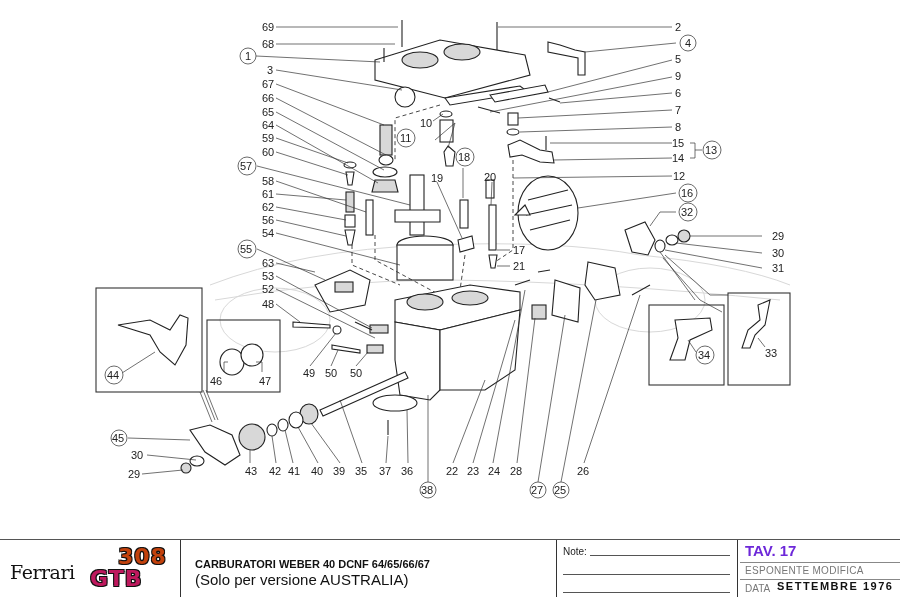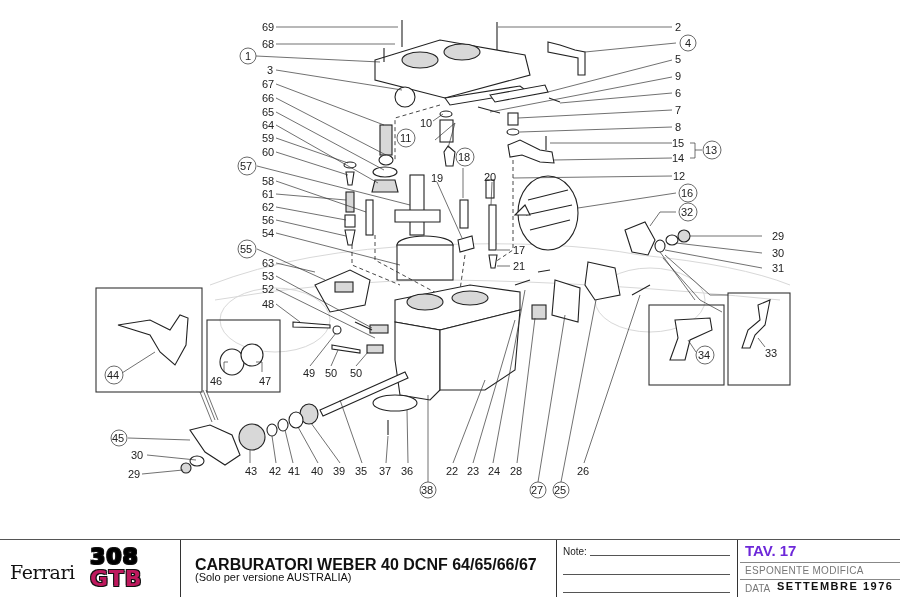--- a/index.html
+++ b/index.html
@@ -13,23 +13,23 @@
   .circ { stroke:#444; stroke-width:0.8; fill:#fff; }
   .ghost { stroke:#d8d8d8; stroke-width:1; fill:none; }
   .box { stroke:#333; stroke-width:1.1; fill:none; }
 
   #titleblock { position:absolute; left:0; top:539px; width:900px; height:58px; border-top:1.5px solid #555; }
   .vsep { position:absolute; top:0; width:1px; height:58px; background:#333; }
   #logo-ferrari { position:absolute; left:10px; top:21px; font-family:"DejaVu Serif", serif; font-weight:normal; font-size:19px; letter-spacing:-0.5px; color:#111; }
   #logo-model { position:absolute; left:90px; top:6px; width:80px; }
   .model-top, .model-bot { display:block; font-family:"DejaVu Sans", sans-serif; font-weight:bold; font-size:22px; line-height:22px; color:#be185d; letter-spacing:1px;
     text-shadow: -1px -1px 0 #111, 1px -1px 0 #111, -1px 1px 0 #111, 1px 1px 0 #111; }
-  .model-top { color:#000000; }
-  #doc-title { position:absolute; left:195px; top:18px; font-size:16px; font-weight:bold; color:#111; line-height:13px; }
-  #doc-sub { position:absolute; left:195px; top:31px; font-size:11px; color:#111; }
+  .model-top { color:#c2410c;margin-left:28px; }
+  #doc-title { position:absolute; left:195px; top:18px; font-size:11px; font-weight:bold; color:#111; line-height:13px; }
+  #doc-sub { position:absolute; left:195px; top:31px; font-size:15px; color:#111; }
   #note-label { position:absolute; left:563px; top:6px; font-size:10px; color:#222; }
   .note-line { position:absolute; height:1px; background:#555; }
   #tav { position:absolute; left:745px; top:2px; font-size:15px; font-weight:bold; color:#6d28d9; }
   .hline { position:absolute; height:1px; background:#888; }
   #esp { position:absolute; left:745px; top:25px; font-size:10px; color:#777; letter-spacing:0.3px; }
   #data-lbl { position:absolute; left:745px; top:43px; font-size:10px; color:#777; }
   #data-val { position:absolute; left:777px; top:40px; font-size:11px; font-weight:bold; color:#111; letter-spacing:1.5px;text-align:right; }
 </style>
 </head>
 <body>

